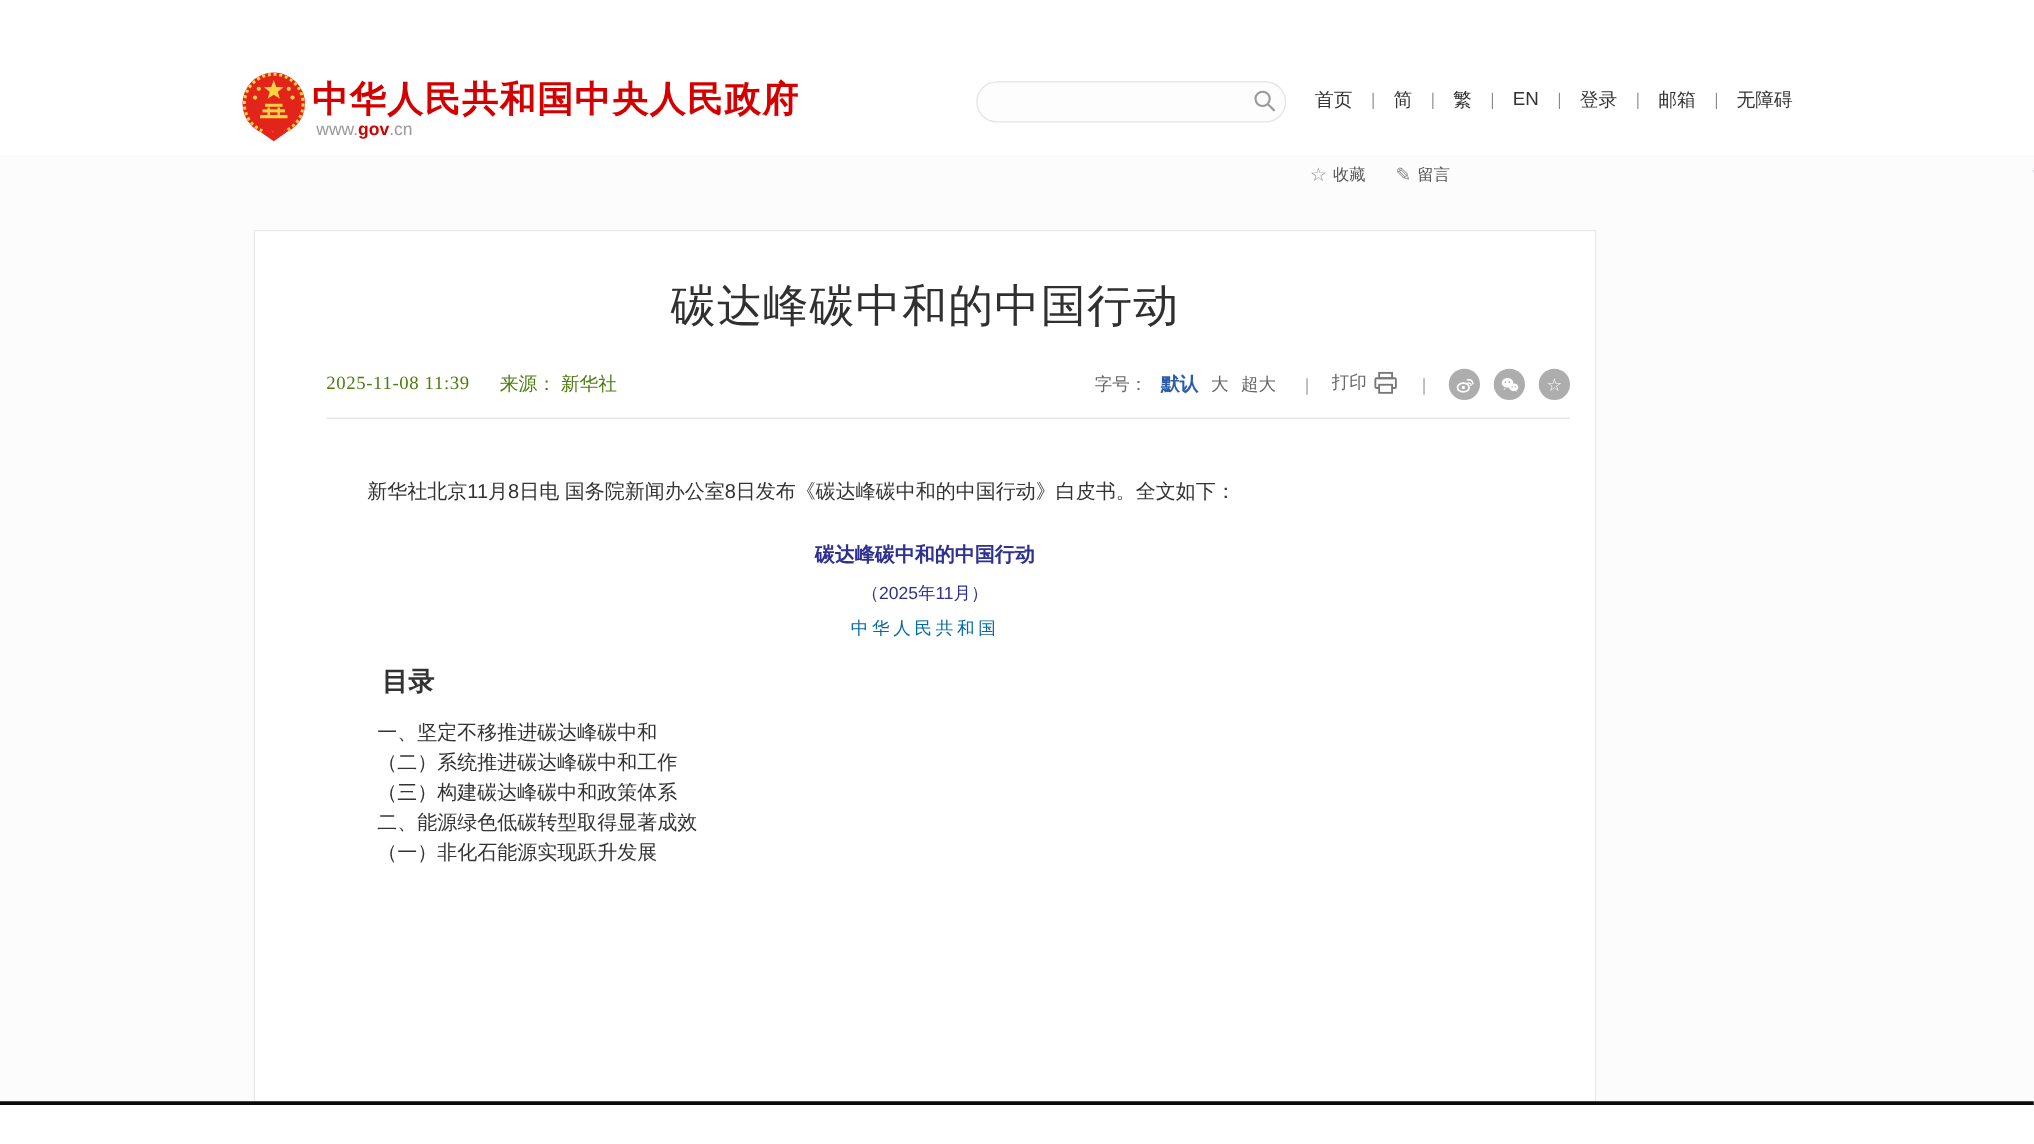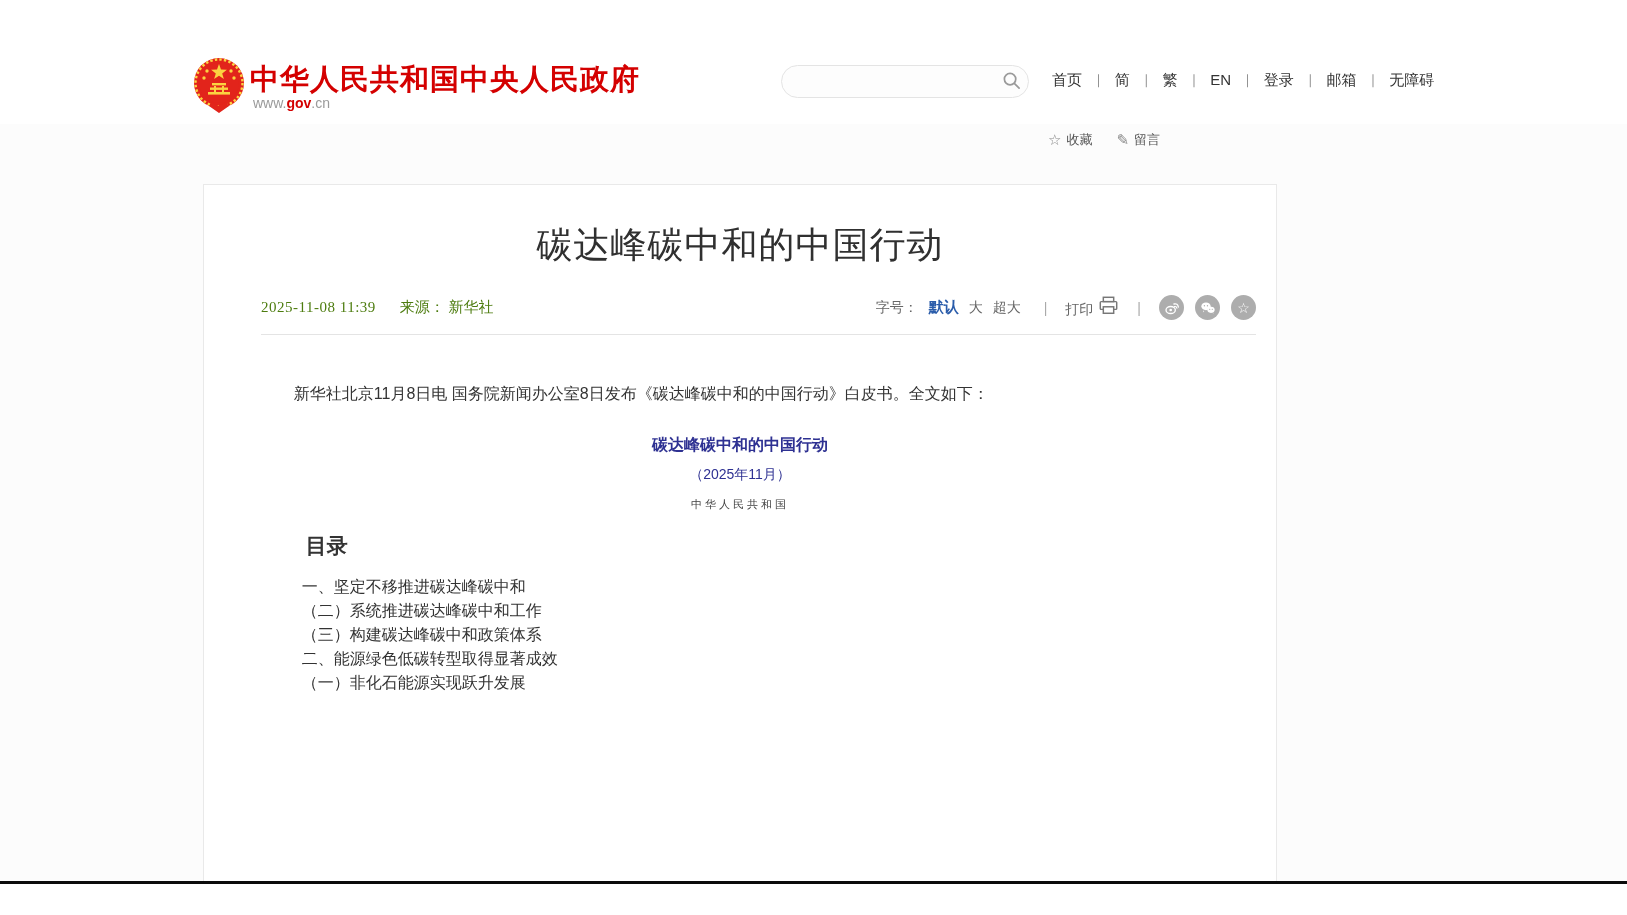--- a/index.html
+++ b/index.html
@@ -46,34 +46,34 @@
     display:flex; justify-content:space-between; align-items:center; }
   .meta-left { font-family:"Liberation Serif","DejaVu Serif",serif;
     font-size:15px; color:#4d7c0f; display:flex; align-items:center; }
   .meta-date { letter-spacing:0.5px; }
   .meta-source { margin-left:24px; }
   .meta-right { display:flex; align-items:center; font-size:14px; color:#666; }
   .fs-label { margin-right:6px; }
   .fs-opt { cursor:pointer; padding:0 5px; color:#666; }
   .fs-default { color:#2a5caa; font-weight:bold; font-size:15px; }
   .meta-sep { color:#aaa; margin:0 18px; font-weight:300; }
-  .print-link { display:flex; align-items:flex-end; gap:5px; cursor:pointer; color:#666;font-family:Liberation Serif, serif; }
+  .print-link { display:flex; align-items:flex-start; gap:5px; cursor:pointer; color:#666; }
   .share-icons { display:flex; align-items:center; gap:11px; }
   .icon-circle { width:25px; height:25px; border-radius:50%; background:#adadad;
     display:flex; align-items:center; justify-content:center; color:#fff; cursor:pointer; }
   .icon-circle .star-glyph { font-size:14px; line-height:1; }
 
   
   .article-body { padding:0 85px; font-size:16px; color:#333; }
   .lead-par { margin-top:46px; line-height:26px; text-indent:0.3em; }
   .doc-head { text-align:center; color:#2e3192; }
   .doc-title { margin-top:26px; font-size:16px; font-weight:bold; line-height:24px; }
   .doc-date { margin-top:6px; font-size:14px; line-height:22px; }
-  .doc-org { margin-top:8px; font-size:11px; line-height:22px; letter-spacing:3px;
-    font-family:"Liberation Serif","DejaVu Serif",serif; color:#404040; }
+  .doc-org { margin-top:8px; font-size:14px; line-height:22px; letter-spacing:3px;
+    font-family:"Liberation Serif","DejaVu Serif",serif; color:#0369a1; }
   .toc-heading { margin-top:18px; font-size:21px; font-weight:bold; line-height:26px; text-indent:0.8em; }
   .toc-item { line-height:24px; text-indent:0.8em; }
   .toc-item:first-child { margin-top:16px; }
 
   
   .viewport-bottom-edge { position:absolute; left:0; top:881px; width:1627px; height:3px;
     background:#0b0b0b; z-index:5; }
   .below-edge { position:absolute; left:0; top:884px; width:1627px; height:31px; background:#ffffff; z-index:4; }
 </style>
 </head>

